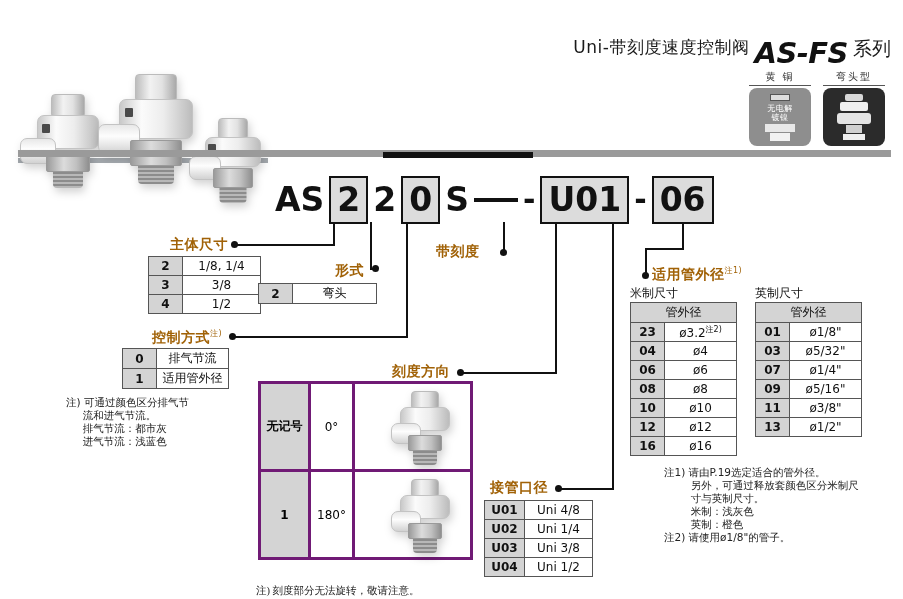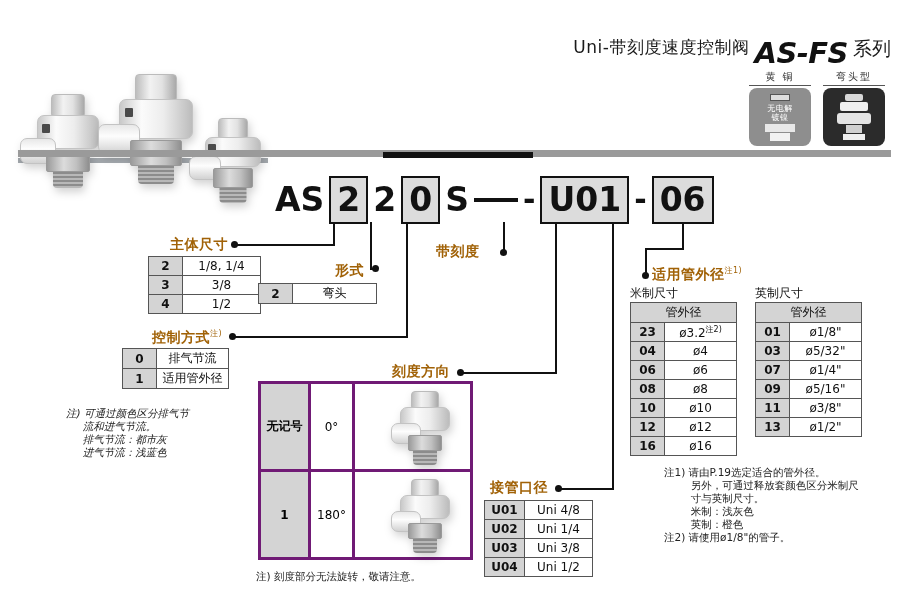--- a/index.html
+++ b/index.html
@@ -295,21 +295,21 @@
         <tr>
       <td class="k">0</td>
       <td style="width:72px">排气节流</td>
     </tr>
     <tr>
       <td class="k">1</td>
       <td>适用管外径</td>
     </tr>
   </tbody>
     </table>
-  <div class="note" style="left:66px;top:407px;font-style:italic;">注) 可通过颜色区分排气节
+  <div class="note" style="left:66px;top:396px;">注) 可通过颜色区分排气节
      流和进气节流。
      排气节流：都市灰
      进气节流：浅蓝色</div>
 
   <div class="lbl-cap" style="left:436px;top:243px;">带刻度</div>
 
   <div class="lbl-cap" style="left:392px;top:363px;">刻度方向</div>
   <div class="sd">
     <table>
       <tbody>
@@ -339,21 +339,21 @@
               <div class="port" style="left:2px;top:34px;width:30px;height:21px;"></div>
               <div class="hex" style="left:56%;top:46px;width:34px;height:16px;"></div>
               <div class="thread" style="left:56%;top:62px;width:24px;height:14px;"></div>
             </div>
           </div>
         </td>
       </tr>
     </tbody>
       </table>
   </div>
-  <div class="note" style="left:256px;top:570px;">注) 刻度部分无法旋转，敬请注意。</div>
+  <div class="note" style="left:256px;top:584px;font-family:Liberation Serif, serif;">注) 刻度部分无法旋转，敬请注意。</div>
 
   <div class="lbl-cap" style="left:490px;top:479px;">接管口径</div>
   <table class="t" style="position:absolute;left:484px;top:500px;">
     <tbody>
         <tr>
       <td class="k" style="width:40px">U01</td>
       <td style="width:68px">Uni 4/8</td>
     </tr>
     <tr>
       <td class="k">U02</td>

